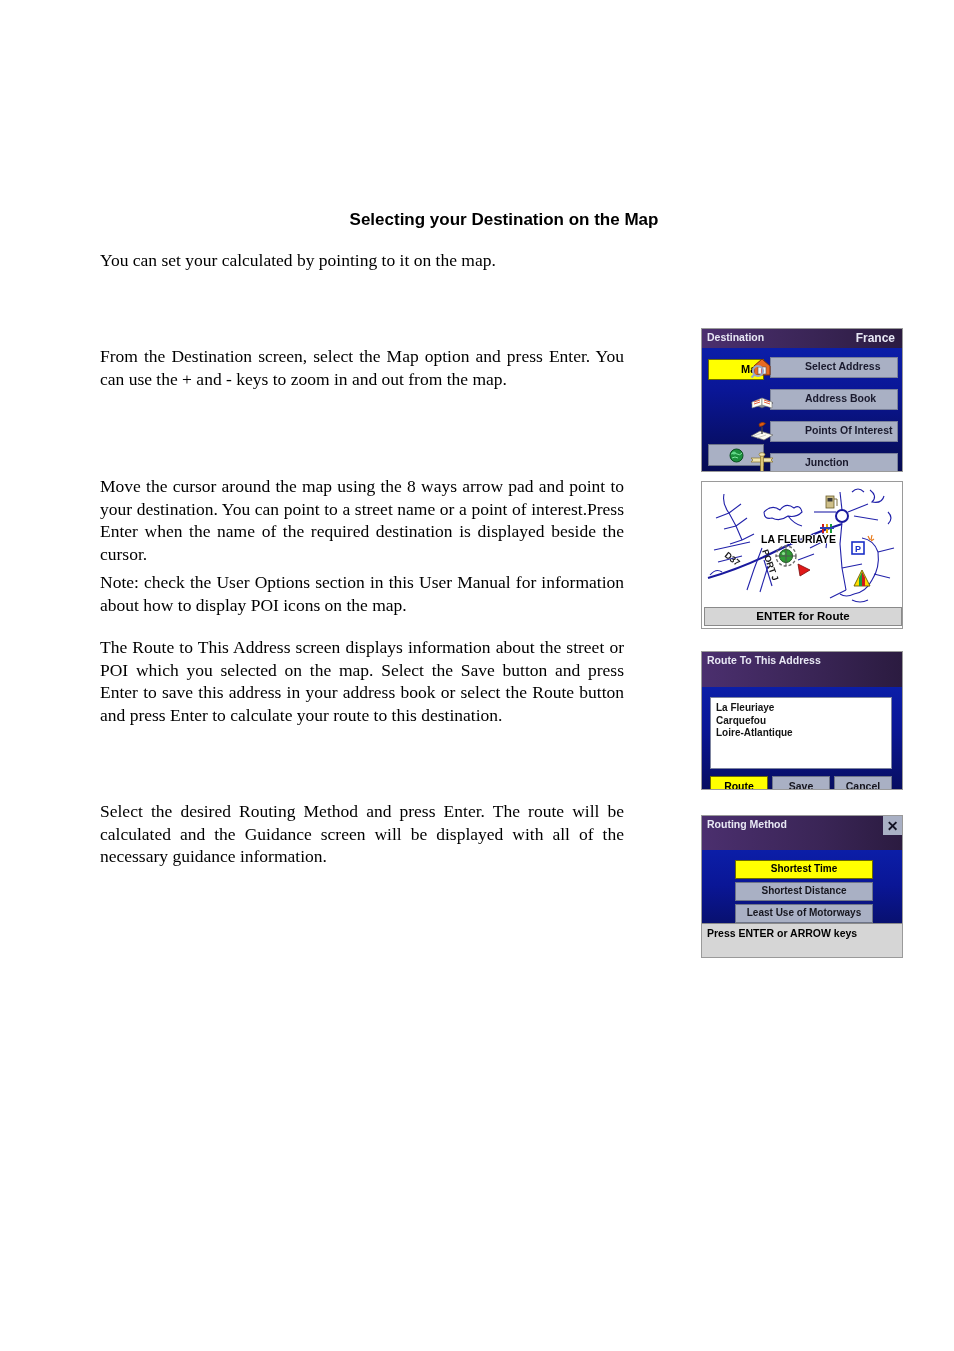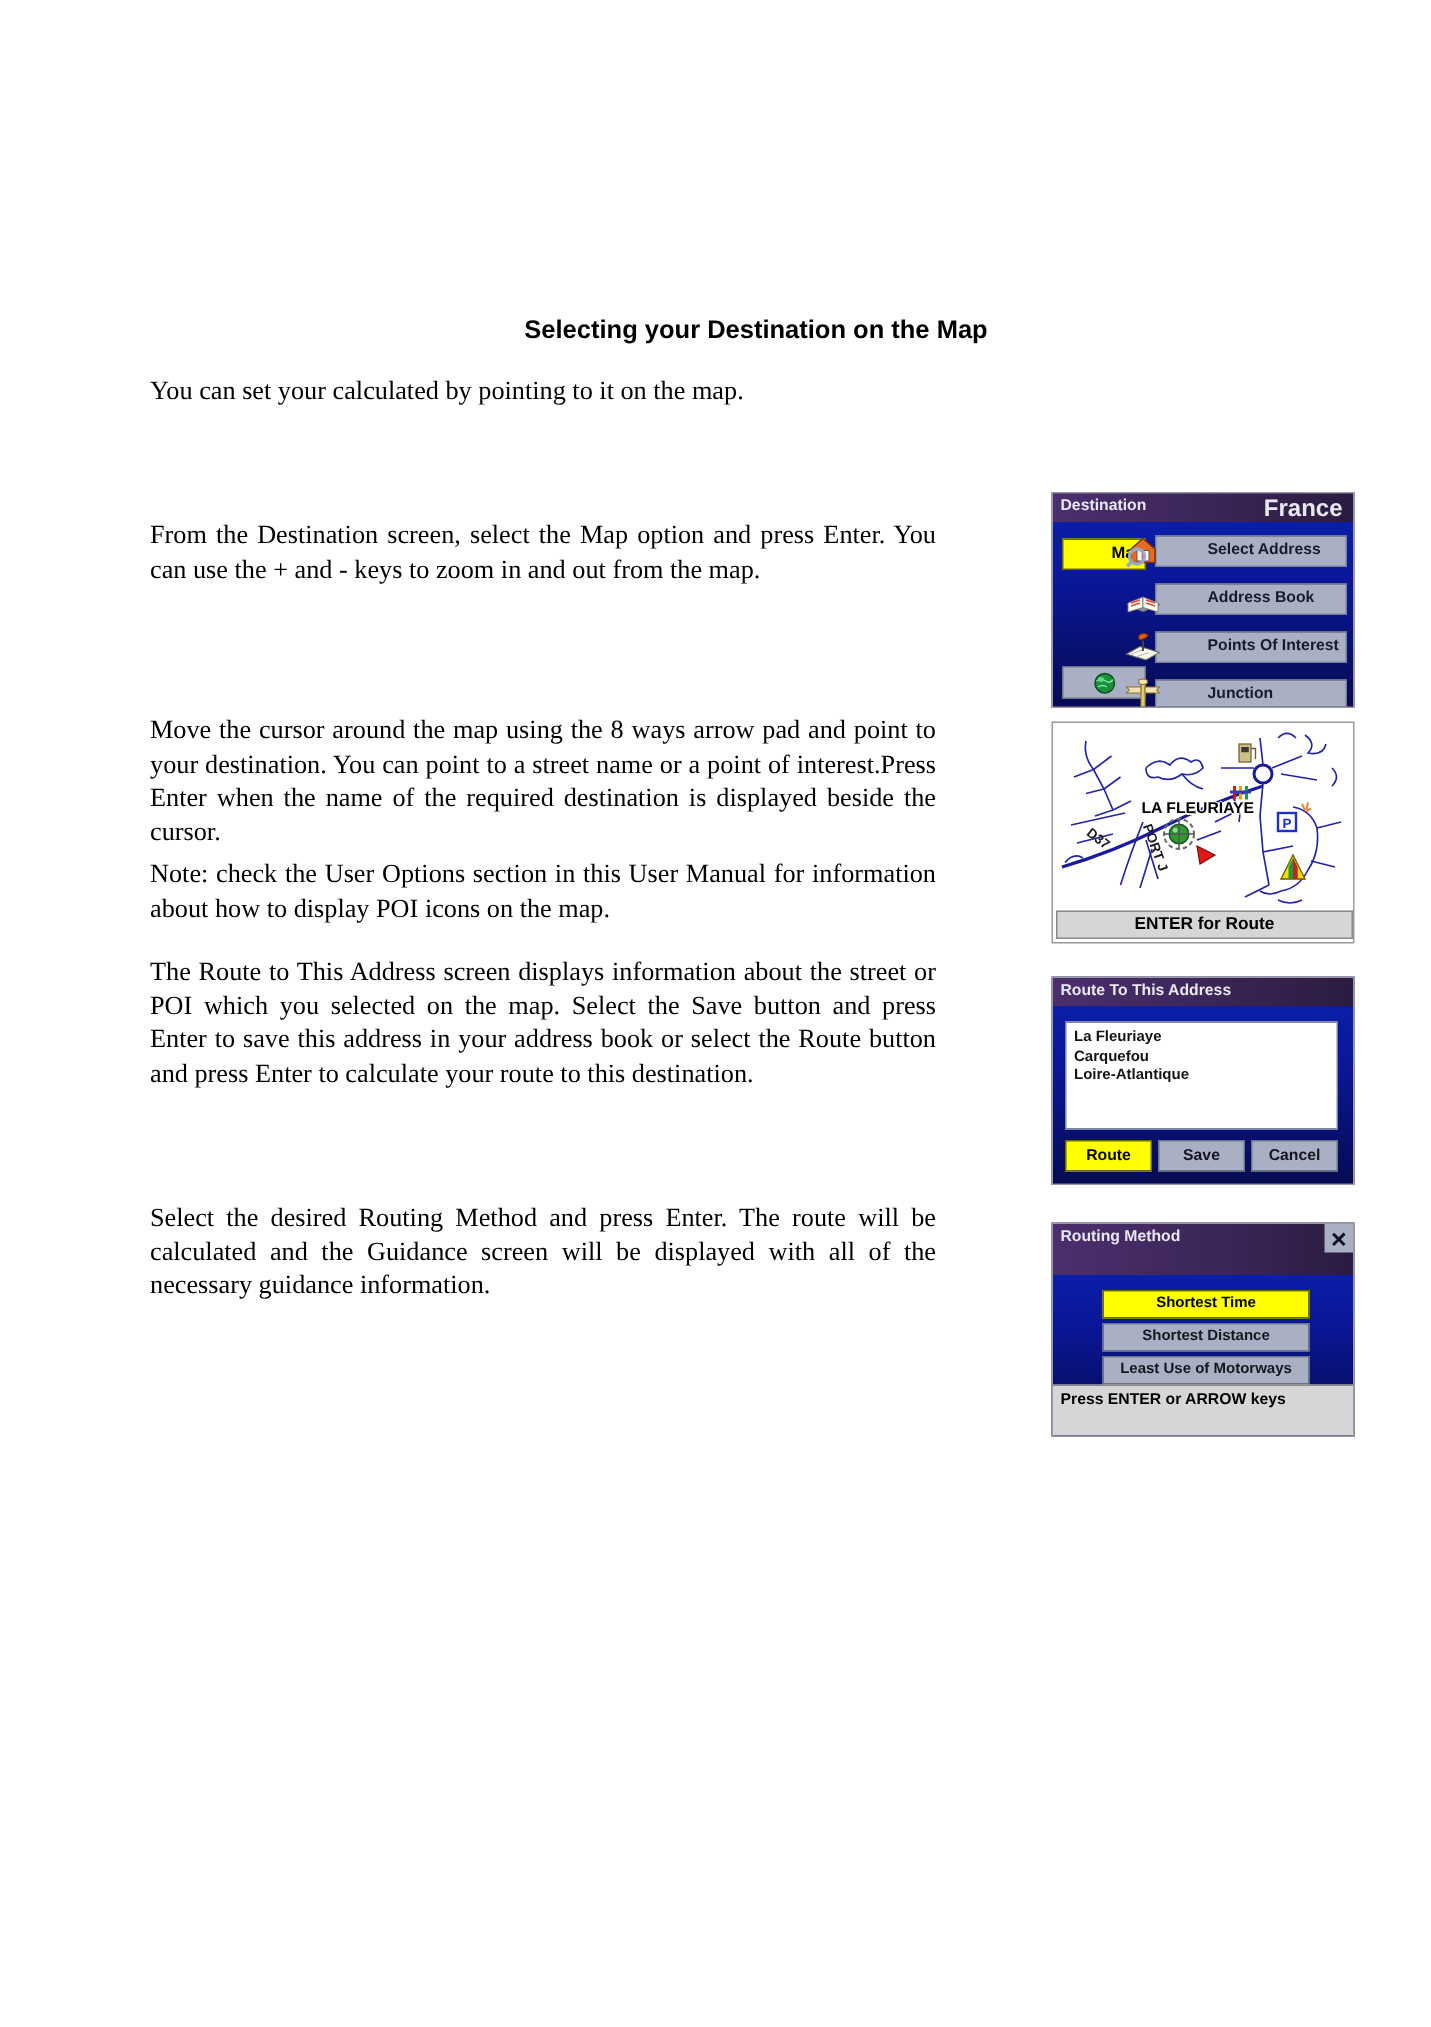--- a/index.html
+++ b/index.html
@@ -107,34 +107,34 @@
     overflow: hidden;
   }
 
   
   .shot-dest {
     left: 701px;
     top: 328px;
     width: 202px;
     height: 144px;
     border: 1px solid #9a9a9a;
-    background: #4c1d95;
+    background: #6d28d9;
   }
   .dest-titlebar {
     position: relative;
     height: 19px;
     background: linear-gradient(to right, #4b2f6e 0%, #3a2556 55%, #2b1b40 100%);
   }
   .dest-titlebar .t-left {
     position: absolute; left: 5px; top: 2px;
     font-size: 10.5px; font-weight: bold; color: #e8e8f4;
   }
   .dest-titlebar .t-right {
     position: absolute; right: 7px; top: 2px;
-    font-size: 16px; font-weight: bold; color: #e8e8f4;
+    font-size: 12px; font-weight: bold; color: #e8e8f4;
   }
   .dest-body {
     position: relative;
     height: 123px;
     background: linear-gradient(to bottom, #0b1ea8 0%, #0a1696 35%, #081070 70%, #060b52 100%);
   }
   .dest-map-btn {
     position: absolute;
     left: 6px; top: 11px;
     width: 54px; height: 19px;
@@ -224,21 +224,21 @@
   .shot-route {
     left: 701px;
     top: 651px;
     width: 202px;
     height: 139px;
     border: 1px solid #9a9a9a;
     background: #0a14a0;
   }
   .route-titlebar {
     position: relative;
-    height: 19px;
+    height: 35px;
     background: linear-gradient(to right, #4b2f6e 0%, #3a2556 55%, #2b1b40 100%);
   }
   .route-titlebar .t-left {
     position: absolute; left: 5px; top: 2px;
     font-size: 10.5px; font-weight: bold; color: #e8e8f4;
   }
   .route-body {
     position: relative;
     height: 118px;
     background: linear-gradient(to bottom, #0b1ea8 0%, #0a1696 35%, #081070 72%, #060b52 100%);

